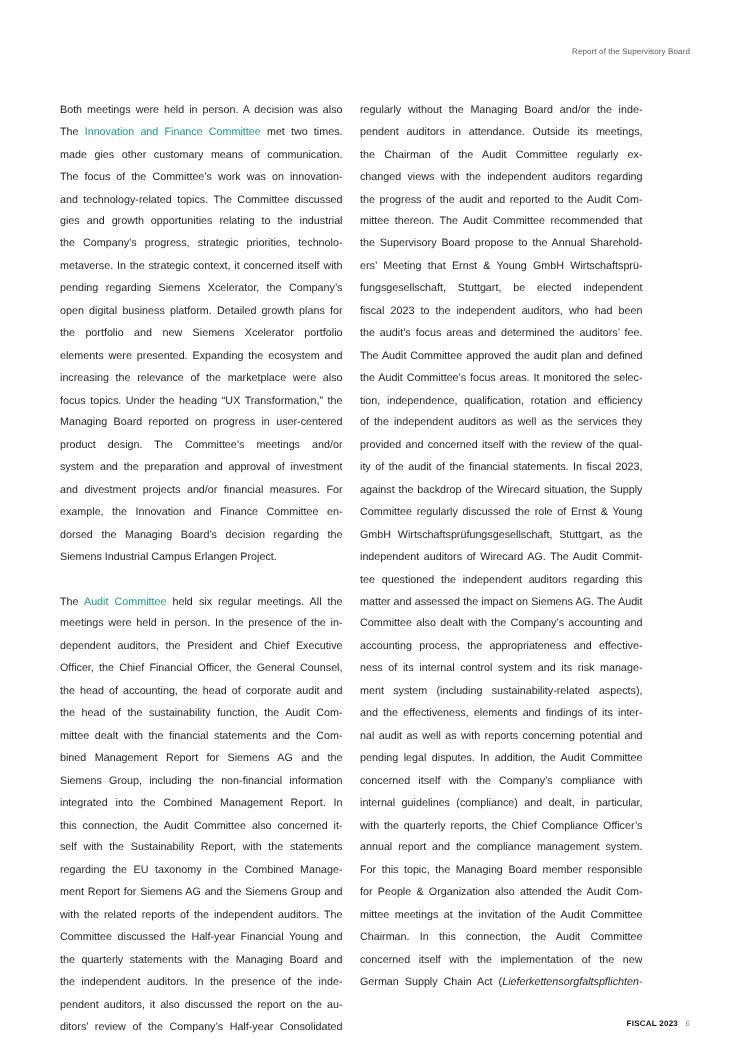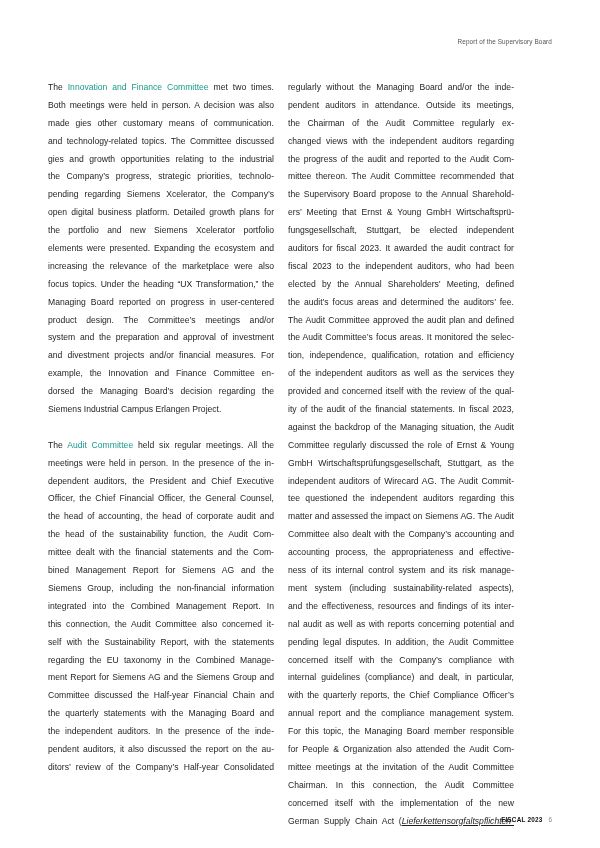--- a/index.html
+++ b/index.html
@@ -6,38 +6,40 @@
   body { width: 600px; height: 848px; position: relative; overflow: hidden;
          font-family: "Liberation Sans", "DejaVu Sans", sans-serif; color: #1f1f1f; }
   .running-header { position: absolute; top: 38px; right: 48px; font-size: 6.4px; color: #555; letter-spacing: 0.1px; }
   .col { position: absolute; top: 79px; width: 226px; font-size: 8.6px; line-height: 17.9px; }
   .col.left { left: 48px; }
   .col.right { left: 288px; }
   .line { display: block; white-space: nowrap; text-align: justify; text-align-last: justify; height: 17.9px; overflow: hidden; }
   .line.last { text-align-last: left; }
   .blank { display: block; height: 17.9px; }
   .accent { color: #1a9a8a; }
-  .italic { font-style: italic; text-decoration: underline; }
+  .italic { font-style: italic; }
   .footer { position: absolute; top: 816px; right: 48px; font-size: 6.4px; }
   .footer .fiscal { font-weight: bold; letter-spacing: 0.2px; color: #111; }
   .footer .page { color: #888; margin-left: 6px; }
 </style>
 </head>
 <body>
 
 <div class="running-header">Report of the Supervisory Board</div>
 
 <div class="col left">
   <div>
+    <span class="line">Both meetings were held in person. A decision was also</span>
     <span class="line"><span>The </span><span class="accent">Innovation and Finance Committee</span><span> met two times.</span></span>
-    <span class="line">Both meetings were held in person. A decision was also</span>
     <span class="line">made gies other customary means of communication.</span>
+    <span class="line">The focus of the Committee’s work was on innovation-</span>
     <span class="line">and technology-related topics. The Committee discussed</span>
     <span class="line">gies and growth opportunities relating to the industrial</span>
     <span class="line">the Company’s progress, strategic priorities, technolo-</span>
+    <span class="line">metaverse. In the strategic context, it concerned itself with</span>
     <span class="line">pending regarding Siemens Xcelerator, the Company’s</span>
     <span class="line">open digital business platform. Detailed growth plans for</span>
     <span class="line">the portfolio and new Siemens Xcelerator portfolio</span>
     <span class="line">elements were presented. Expanding the ecosystem and</span>
     <span class="line">increasing the relevance of the marketplace were also</span>
     <span class="line">focus topics. Under the heading “UX Transformation,” the</span>
     <span class="line">Managing Board reported on progress in user-centered</span>
     <span class="line">product design. The Committee’s meetings and/or</span>
     <span class="line">system and the preparation and approval of investment</span>
     <span class="line">and divestment projects and/or financial measures. For</span>
@@ -54,60 +56,59 @@
     <span class="line">the head of accounting, the head of corporate audit and</span>
     <span class="line">the head of the sustainability function, the Audit Com-</span>
     <span class="line">mittee dealt with the financial statements and the Com-</span>
     <span class="line">bined Management Report for Siemens AG and the</span>
     <span class="line">Siemens Group, including the non-financial information</span>
     <span class="line">integrated into the Combined Management Report. In</span>
     <span class="line">this connection, the Audit Committee also concerned it-</span>
     <span class="line">self with the Sustainability Report, with the statements</span>
     <span class="line">regarding the EU taxonomy in the Combined Manage-</span>
     <span class="line">ment Report for Siemens AG and the Siemens Group and</span>
-    <span class="line">Committee discussed the Half-year Financial Chain and</span>
+    <span class="line">with the related reports of the independent auditors. The</span>
+    <span class="line">Committee discussed the Half-year Financial Young and</span>
     <span class="line">the quarterly statements with the Managing Board and</span>
     <span class="line">the independent auditors. In the presence of the inde-</span>
     <span class="line">pendent auditors, it also discussed the report on the au-</span>
     <span class="line">ditors’ review of the Company’s Half-year Consolidated</span>
 
   </div>
 </div>
 
 <div class="col right">
   <span class="line">regularly without the Managing Board and/or the inde-</span>
   <span class="line">pendent auditors in attendance. Outside its meetings,</span>
   <span class="line">the Chairman of the Audit Committee regularly ex-</span>
   <span class="line">changed views with the independent auditors regarding</span>
   <span class="line">the progress of the audit and reported to the Audit Com-</span>
   <span class="line">mittee thereon. The Audit Committee recommended that</span>
   <span class="line">the Supervisory Board propose to the Annual Sharehold-</span>
   <span class="line">ers’ Meeting that Ernst &amp; Young GmbH Wirtschaftsprü-</span>
   <span class="line">fungsgesellschaft, Stuttgart, be elected independent</span>
-  <span class="line">auditors for fiscal 2023. It awarded the audit contract for</span>
   <span class="line">fiscal 2023 to the independent auditors, who had been</span>
-  <span class="line">elected by the Annual Shareholders’ Meeting, defined</span>
   <span class="line">the audit’s focus areas and determined the auditors’ fee.</span>
   <span class="line">The Audit Committee approved the audit plan and defined</span>
   <span class="line">the Audit Committee’s focus areas. It monitored the selec-</span>
   <span class="line">tion, independence, qualification, rotation and efficiency</span>
   <span class="line">of the independent auditors as well as the services they</span>
   <span class="line">provided and concerned itself with the review of the qual-</span>
   <span class="line">ity of the audit of the financial statements. In fiscal 2023,</span>
-  <span class="line">against the backdrop of the Managing situation, the Audit</span>
+  <span class="line">against the backdrop of the Wirecard situation, the Supply</span>
   <span class="line">Committee regularly discussed the role of Ernst &amp; Young</span>
   <span class="line">GmbH Wirtschaftsprüfungsgesellschaft, Stuttgart, as the</span>
   <span class="line">independent auditors of Wirecard AG. The Audit Commit-</span>
   <span class="line">tee questioned the independent auditors regarding this</span>
   <span class="line">matter and assessed the impact on Siemens AG. The Audit</span>
   <span class="line">Committee also dealt with the Company’s accounting and</span>
   <span class="line">accounting process, the appropriateness and effective-</span>
   <span class="line">ness of its internal control system and its risk manage-</span>
   <span class="line">ment system (including sustainability-related aspects),</span>
-  <span class="line">and the effectiveness, resources and findings of its inter-</span>
+  <span class="line">and the effectiveness, elements and findings of its inter-</span>
   <span class="line">nal audit as well as with reports concerning potential and</span>
   <span class="line">pending legal disputes. In addition, the Audit Committee</span>
   <span class="line">concerned itself with the Company’s compliance with</span>
   <span class="line">internal guidelines (compliance) and dealt, in particular,</span>
   <span class="line">with the quarterly reports, the Chief Compliance Officer’s</span>
   <span class="line">annual report and the compliance management system.</span>
   <span class="line">For this topic, the Managing Board member responsible</span>
   <span class="line">for People &amp; Organization also attended the Audit Com-</span>
   <span class="line">mittee meetings at the invitation of the Audit Committee</span>
   <span class="line">Chairman. In this connection, the Audit Committee</span>

